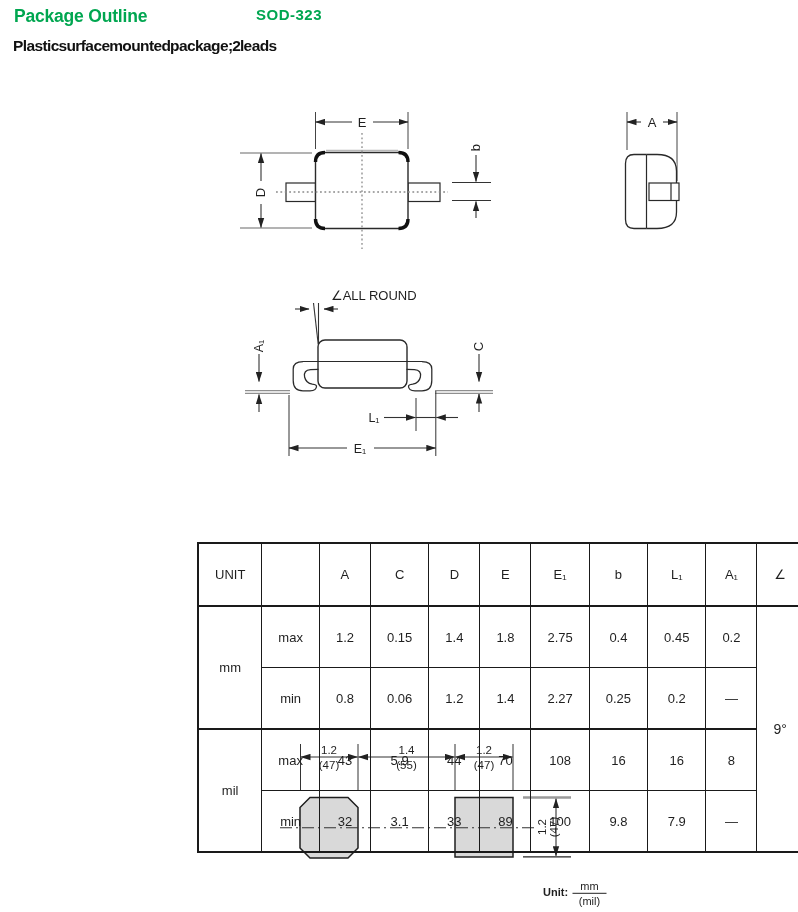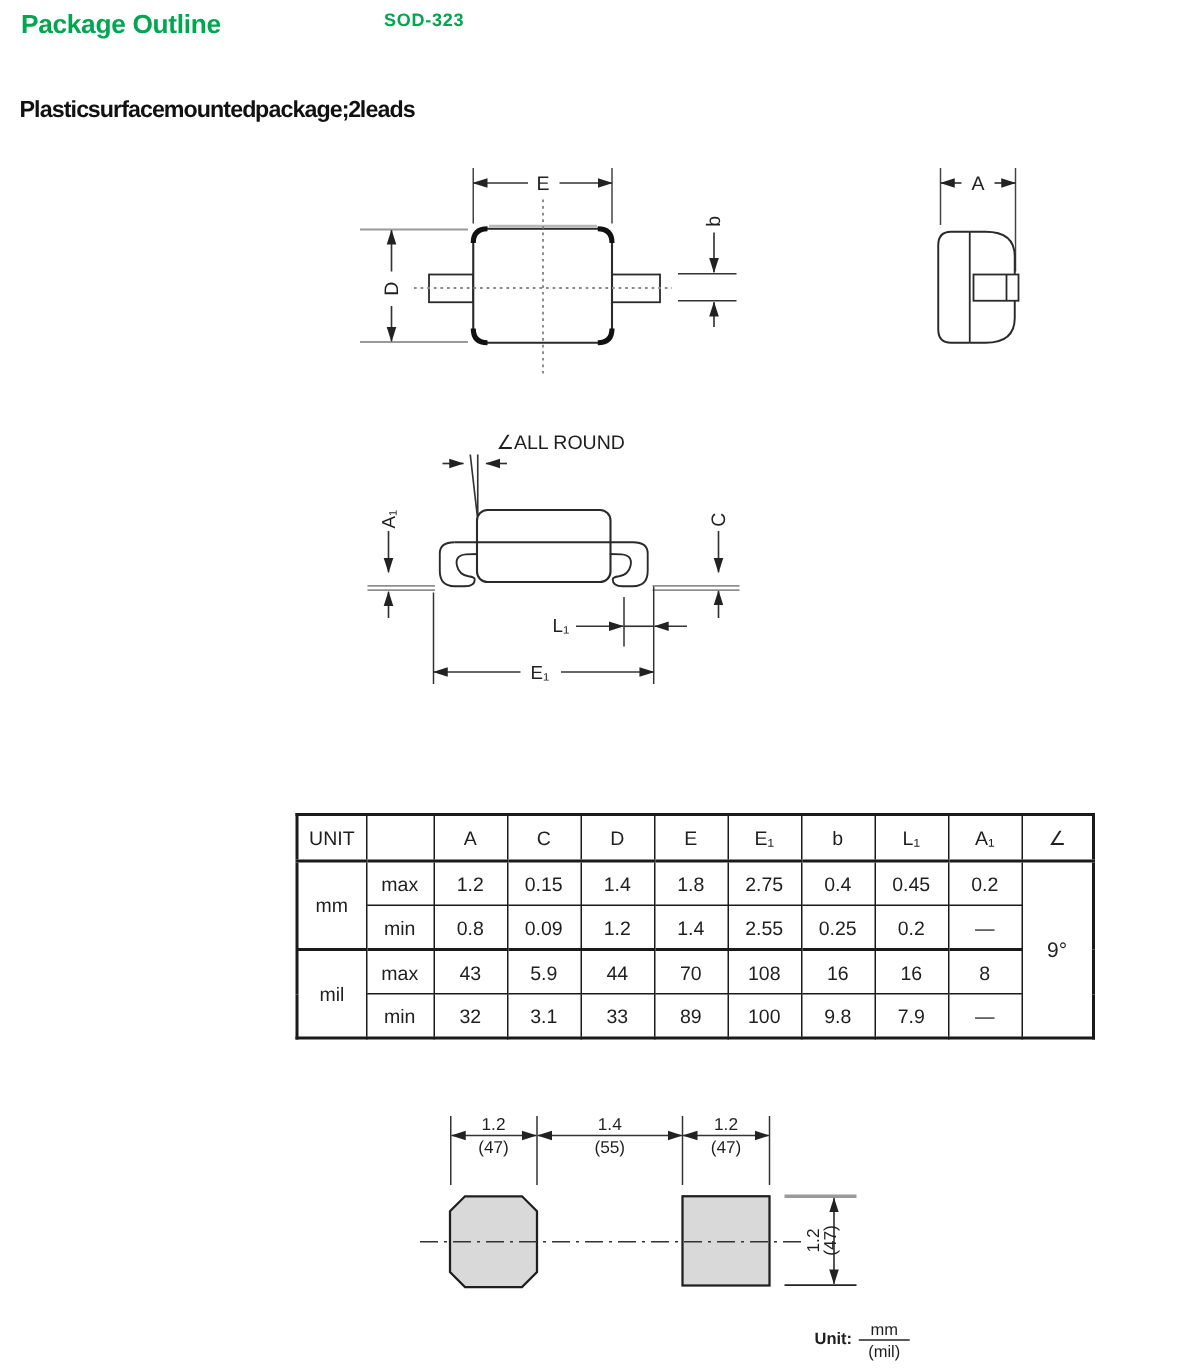--- a/index.html
+++ b/index.html
@@ -1,35 +1,35 @@
 <!DOCTYPE html>
 <html><head>
 <meta charset="utf-8">
 <style>
   html,body{margin:0;padding:0;background:#fff;}
   #page{position:relative;width:798px;height:912px;background:#fff;overflow:hidden;
         font-family:"Liberation Sans","DejaVu Sans",sans-serif;color:#1f1f1f;}
   
   .hdr-title{position:absolute;left:14px;top:6px;font-size:17.5px;font-weight:bold;color:#00A650;letter-spacing:-0.2px;}
-  .hdr-code{position:absolute;left:256px;top:6px;font-size:12px;font-weight:bold;color:#00A650;letter-spacing:0.5px;}
+  .hdr-code{position:absolute;left:256px;top:6px;font-size:15px;font-weight:bold;color:#00A650;letter-spacing:0.5px;}
   .hdr-sub{position:absolute;left:13px;top:37px;font-size:15.5px;font-weight:bold;color:#111;
-           letter-spacing:-0.6px;word-spacing:-4px;margin-top:28px;}
+           letter-spacing:-0.6px;word-spacing:-4px;}
   .pad-heading{position:absolute;left:289px;top:702px;font-size:15.5px;font-weight:bold;color:#00A650;letter-spacing:-0.2px;}
   
   #draw{position:absolute;left:0;top:0;width:798px;height:912px;}
   #draw text{font-family:"Liberation Sans","DejaVu Sans",sans-serif;fill:#1f1f1f;}
   .dim{font-size:13px;}
   .dimsub{font-size:12.5px;}
   .small{font-size:11.5px;}
   .unit-note-t{font-size:11px;}
   
   table.dims{position:absolute;left:197px;top:542px;border-collapse:collapse;table-layout:fixed;
              border:2px solid #1a1a1a;font-size:13px;color:#1f1f1f;}
   table.dims th,table.dims td{border:1px solid #1a1a1a;text-align:center;vertical-align:middle;
-             padding:0;height:28px;font-weight:normal;}
+             padding:16px;height:28px;font-weight:normal;}
   table.dims thead th{height:29px;border-bottom:2px solid #1a1a1a;}
   table.dims tr.grp-top td{border-top:2px solid #1a1a1a;}
   table.dims td.angle{font-size:14px;}
 </style>
 </head>
 <body>
 
 <div id="page">
 
   <div class="hdr-title">Package Outline</div>
@@ -209,24 +209,24 @@
         <td>1.8</td>
         <td>2.75</td>
         <td>0.4</td>
         <td>0.45</td>
         <td>0.2</td>
         <td rowspan="4" class="angle">9°</td>
       </tr>
       <tr>
         <td>min</td>
         <td>0.8</td>
-        <td>0.09</td>
+        <td>0.06</td>
         <td>1.2</td>
         <td>1.4</td>
-        <td>2.55</td>
+        <td>2.27</td>
         <td>0.25</td>
         <td>0.2</td>
         <td>—</td>
       </tr>
       <tr class="grp-top">
         <td rowspan="2">mil</td>
         <td>max</td>
         <td>43</td>
         <td>5.9</td>
         <td>44</td>

